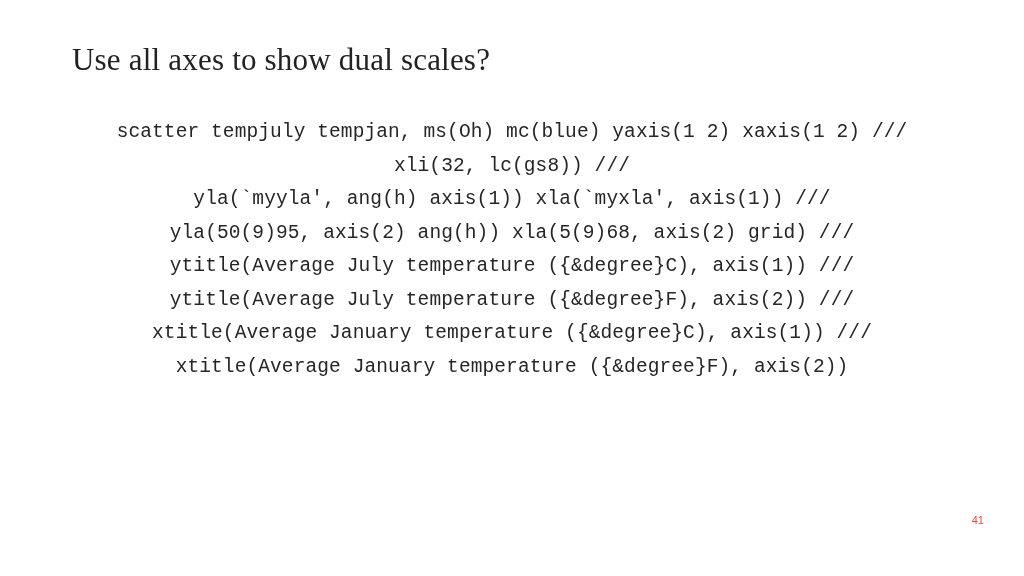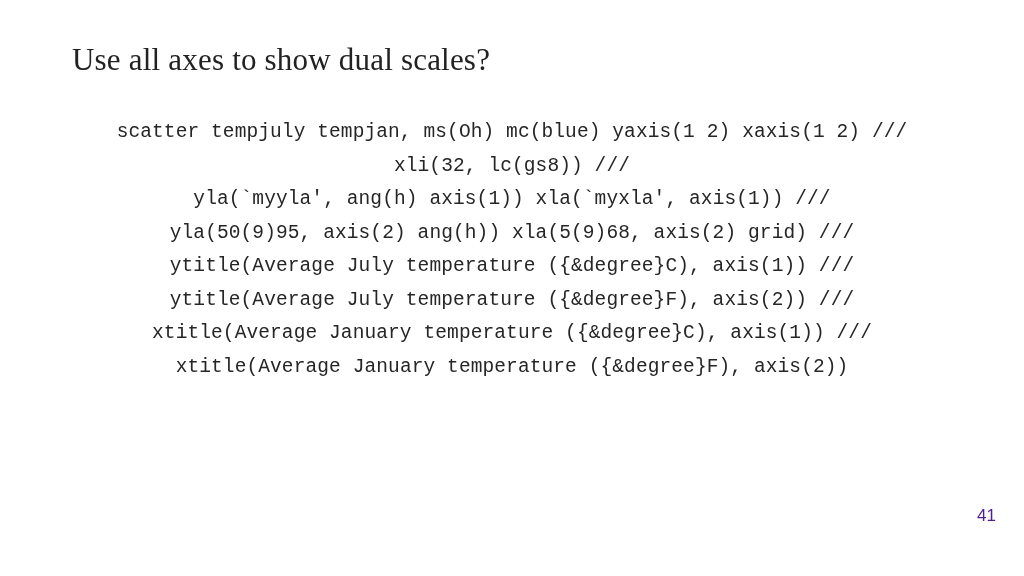--- a/index.html
+++ b/index.html
@@ -31,24 +31,24 @@
     font-size: 19.5px;
     line-height: 1.72;
     white-space: pre;
     color: #262626;
     letter-spacing: 0.1px;
     text-align: center;
   }
   .page-num {
     position: absolute;
     bottom: 14px;
-    right: 28px;
+    right: 40px;
     font-family: Arial, Helvetica, sans-serif;
-    font-size: 17px;
-    color: #4c1d95;
+    font-size: 11px;
+    color: #ef4444;
   }
 </style>
 </head>
 <body>
 
 <div class="slide">
 
   <h1 class="title">Use all axes to show dual scales?</h1>
 
   <div class="code-block"><span>scatter tempjuly tempjan, ms(Oh) mc(blue) yaxis(1 2) xaxis(1 2) ///</span>

